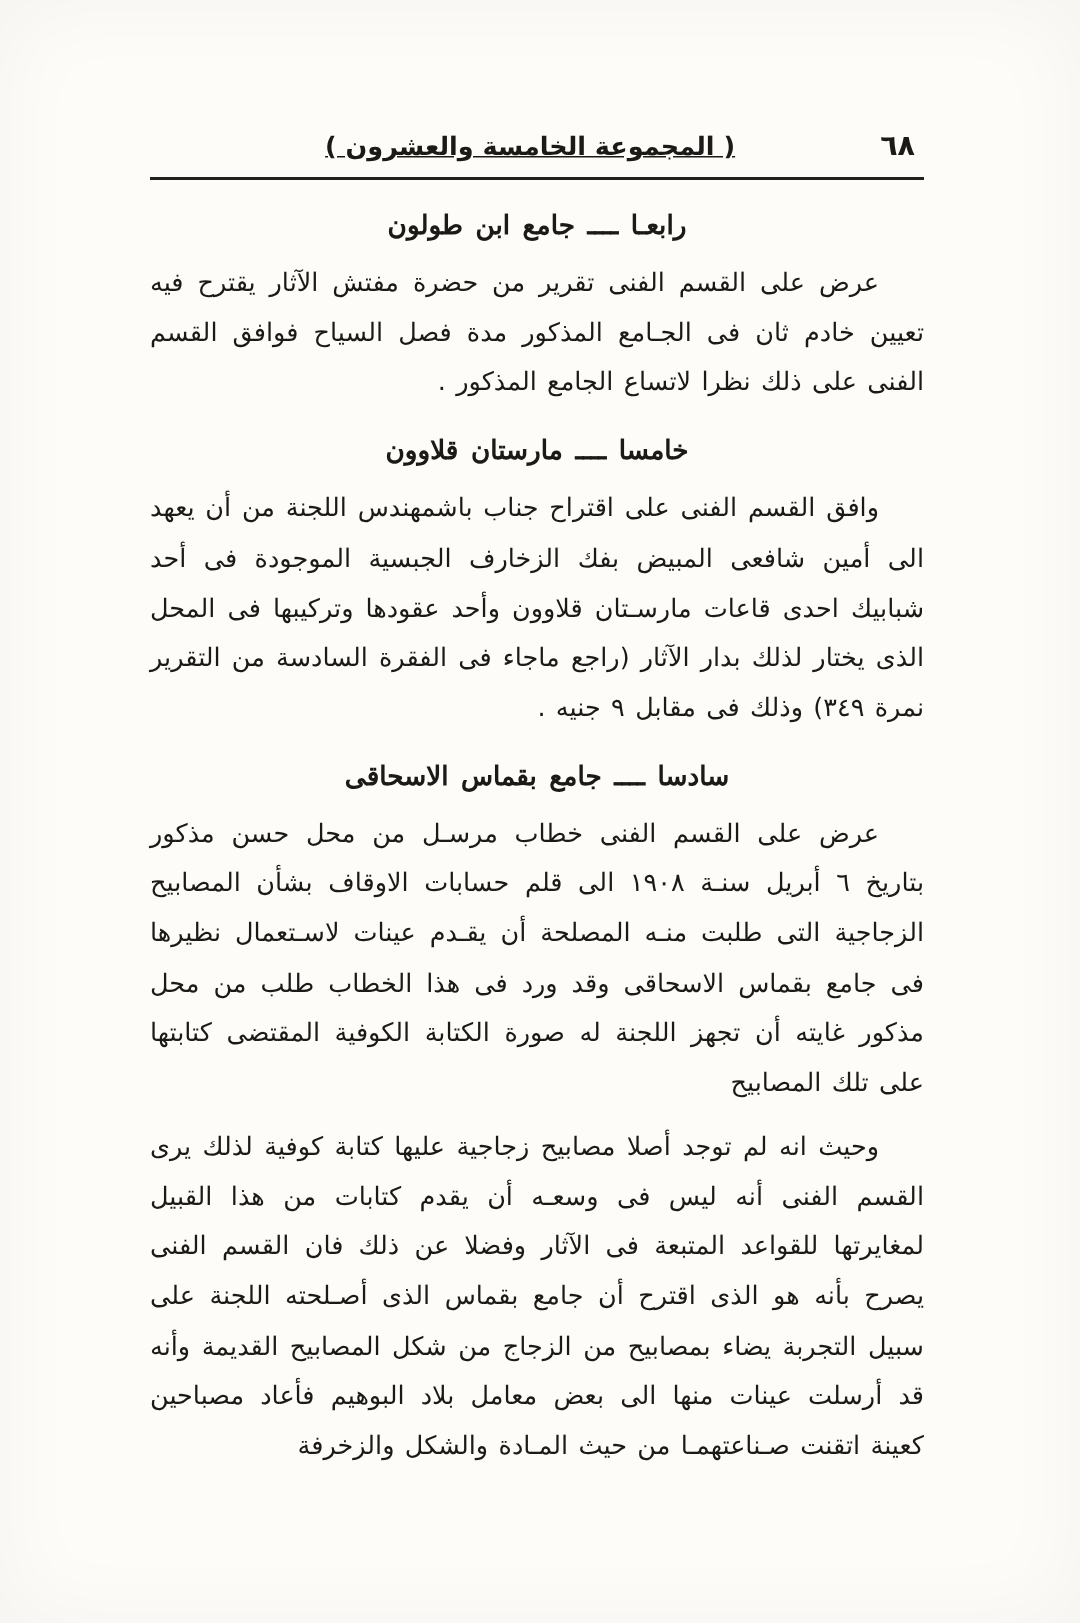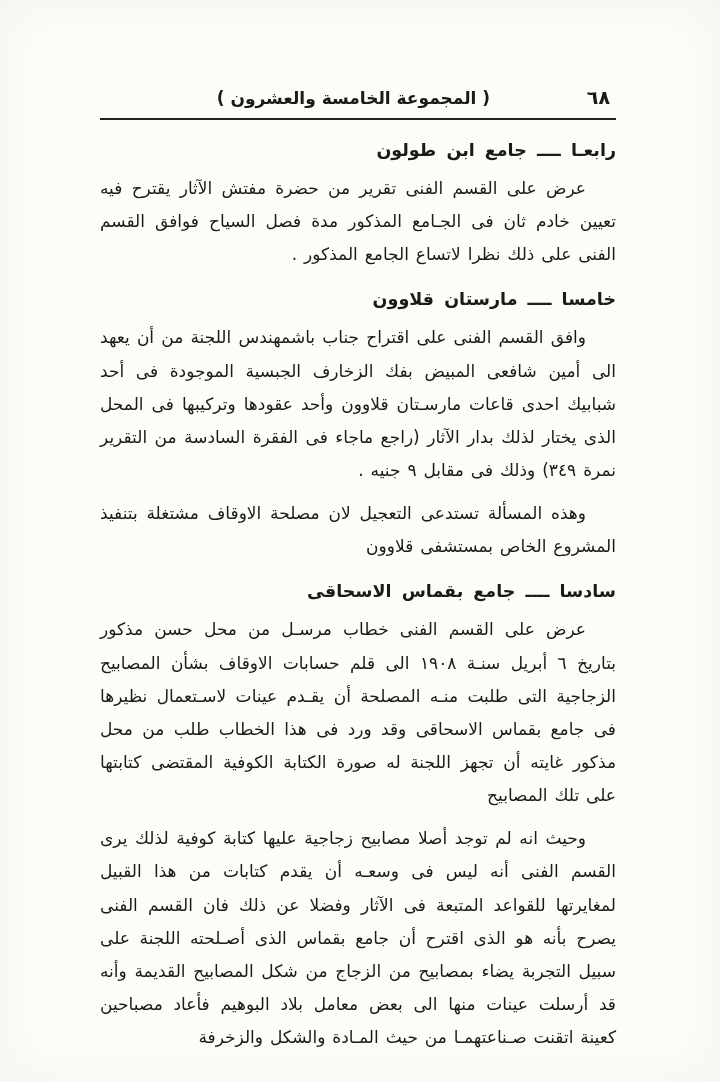--- a/index.html
+++ b/index.html
@@ -34,32 +34,34 @@
     font-size: 19px;
     font-weight: bold;
     letter-spacing: 1px;
     margin-left: 22px;
   }
   .series-title {
     margin: 0 auto;
     font-size: 17px;
     font-weight: bold;
     transform: translateX(18px);
+    text-decoration: underline;
   }
   .header-rule {
     border: none;
     border-top: 2.5px solid #23211e;
     margin: 0 0 20px 0;
   }
   .section-heading {
-    text-align: right;
+    text-align: center;
     font-size: 17.5px;
     font-weight: bold;
     margin: 18px 0 12px 0;
     word-spacing: 4px;
+    font-family: Liberation Serif, serif;
   }
   .para {
     font-size: 17px;
     line-height: 1.95;
     text-align: justify;
     text-indent: 30px;
     margin: 0 0 10px 0;
     word-spacing: 1.5px;
   }
   .para.no-bottom-gap { margin-bottom: 8px; }
@@ -77,21 +79,20 @@
     <hr class="header-rule">
 
     <div class="section">
       <div class="section-heading">رابعـا ــــ جامع ابن طولون</div>
       <p class="para">عرض على القسم الفنى تقرير من حضرة مفتش الآثار يقترح فيه تعيين خادم ثان فى الجـامع المذكور مدة فصل السياح فوافق القسم الفنى على ذلك نظرا لاتساع الجامع المذكور .</p>
     </div>
 
     <div class="section">
       <div class="section-heading">خامسا ــــ مارستان قلاوون</div>
       <p class="para">وافق القسم الفنى على اقتراح جناب باشمهندس اللجنة من أن يعهد الى أمين شافعى المبيض بفك الزخارف الجبسية الموجودة فى أحد شبابيك احدى قاعات مارسـتان قلاوون وأحد عقودها وتركيبها فى المحل الذى يختار لذلك بدار الآثار (راجع ماجاء فى الفقرة السادسة من التقرير نمرة ٣٤٩) وذلك فى مقابل ٩ جنيه .</p>
-      <p class="para">وهذه المسألة تستدعى التعجيل لان مصلحة الاوقاف مشتغلة بتنفيذ المشروع الخاص بمستشفى قلاوون</p>
     </div>
 
     <div class="section">
       <div class="section-heading">سادسا ــــ جامع بقماس الاسحاقى</div>
       <p class="para">عرض على القسم الفنى خطاب مرسـل من محل حسن مذكور بتاريخ ٦ أبريل سنـة ١٩٠٨ الى قلم حسابات الاوقاف بشأن المصابيح الزجاجية التى طلبت منـه المصلحة أن يقـدم عينات لاسـتعمال نظيرها فى جامع بقماس الاسحاقى وقد ورد فى هذا الخطاب طلب من محل مذكور غايته أن تجهز اللجنة له صورة الكتابة الكوفية المقتضى كتابتها على تلك المصابيح</p>
       <p class="para no-bottom-gap">وحيث انه لم توجد أصلا مصابيح زجاجية عليها كتابة كوفية لذلك يرى القسم الفنى أنه ليس فى وسعـه أن يقدم كتابات من هذا القبيل لمغايرتها للقواعد المتبعة فى الآثار وفضلا عن ذلك فان القسم الفنى يصرح بأنه هو الذى اقترح أن جامع بقماس الذى أصـلحته اللجنة على سبيل التجربة يضاء بمصابيح من الزجاج من شكل المصابيح القديمة وأنه قد أرسلت عينات منها الى بعض معامل بلاد البوهيم فأعاد مصباحين كعينة اتقنت صـناعتهمـا من حيث المـادة والشكل والزخرفة</p>
     </div>
 
   </div>
 </div>

